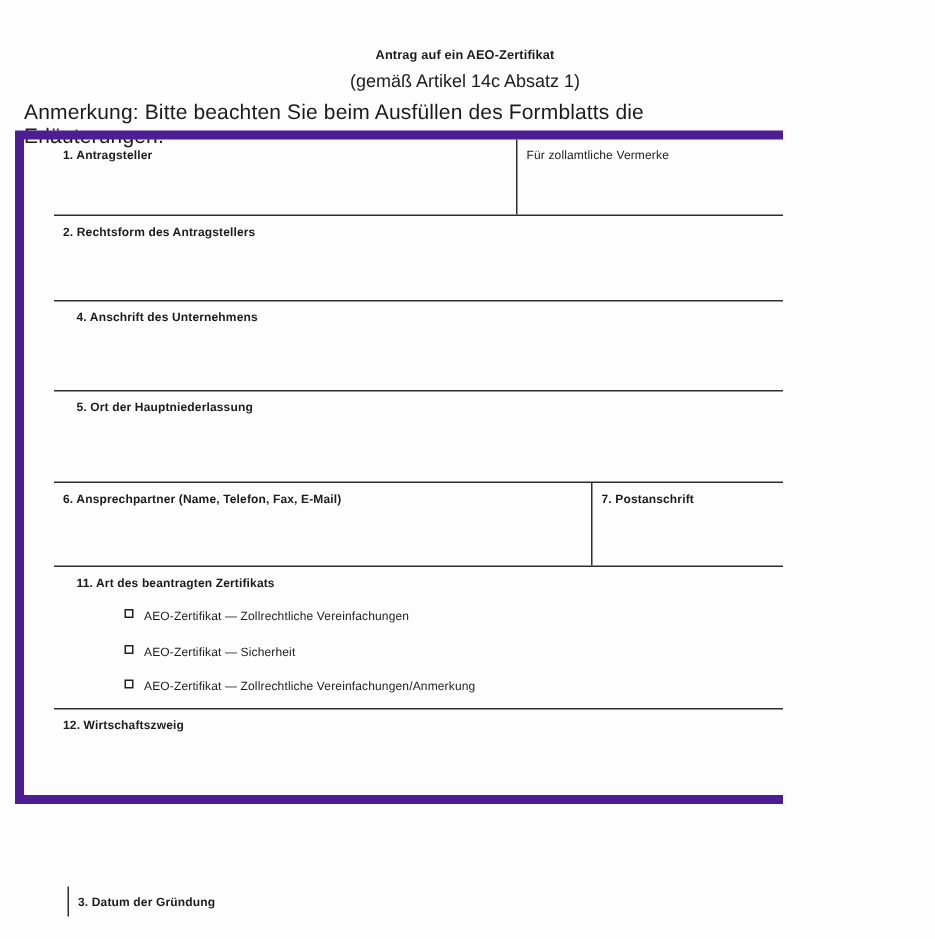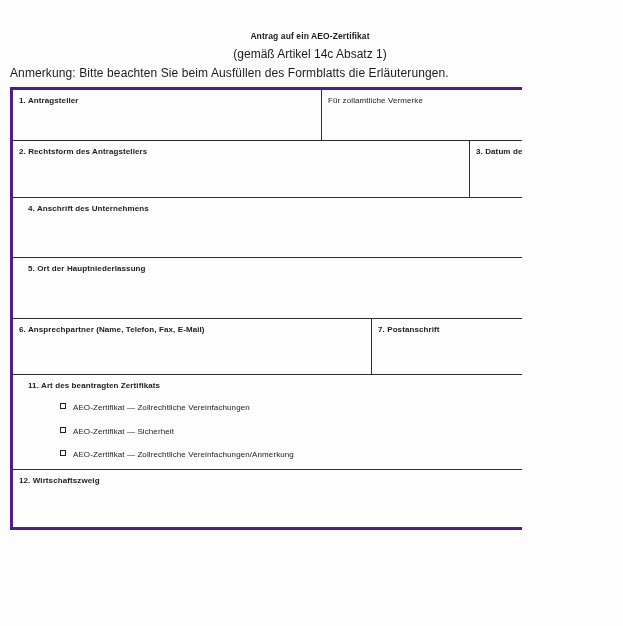--- a/index.html
+++ b/index.html
@@ -15,42 +15,43 @@
 
   .title {
     position: absolute; top: 31px; left: 0; width: 620px;
     text-align: center; font-weight: bold; font-size: 8.5px; letter-spacing: 0.1px;
   }
   .subtitle {
     position: absolute; top: 47px; left: 0; width: 620px;
     text-align: center; font-size: 12px;
   }
   .note {
-    position: absolute; top: 66px; left: 10px;
-    font-size: 12px; letter-spacing: 0.1px;
+    position: absolute; top: 66px; left: 16px;
+    font-size: 14px; letter-spacing: 0.1px;
   }
 
   .form-table {
     position: absolute; top: 87px; left: 10px; width: 600px;
-    border: 3px solid #4c1d95;
+    border: 6px solid #4c1d95;
     background: transparent;
+    padding-left: 20px;
   }
   .row { display: flex; }
   .row + .row { border-top: 1px solid #2e2e2e; }
   .cell {
     position: relative;
     padding: 6px 6px 4px 6px;
     font-size: 8px; font-weight: bold; line-height: 1.3;
     letter-spacing: 0.1px;
   }
   .cell + .cell { border-left: 1px solid #2e2e2e; }
   .grow { flex: 1 1 auto; margin-left: 9px; }
 
   .r1 { height: 50px; }
-  .r2 { height: 57px; }
+  .r2 { height: 57px; flex-direction: column; }
   .r4 { height: 60px; }
   .r5 { height: 61px; }
   .r6 { height: 56px; }
   .r8 { height: 60px; }
   .r11 { height: 95px; }
   .r12 { height: 58px; flex-direction: column; }
 
   .w299 { flex: 0 0 299px; }
   .w447 { flex: 0 0 447px; }
   .w349 { flex: 0 0 349px; }

